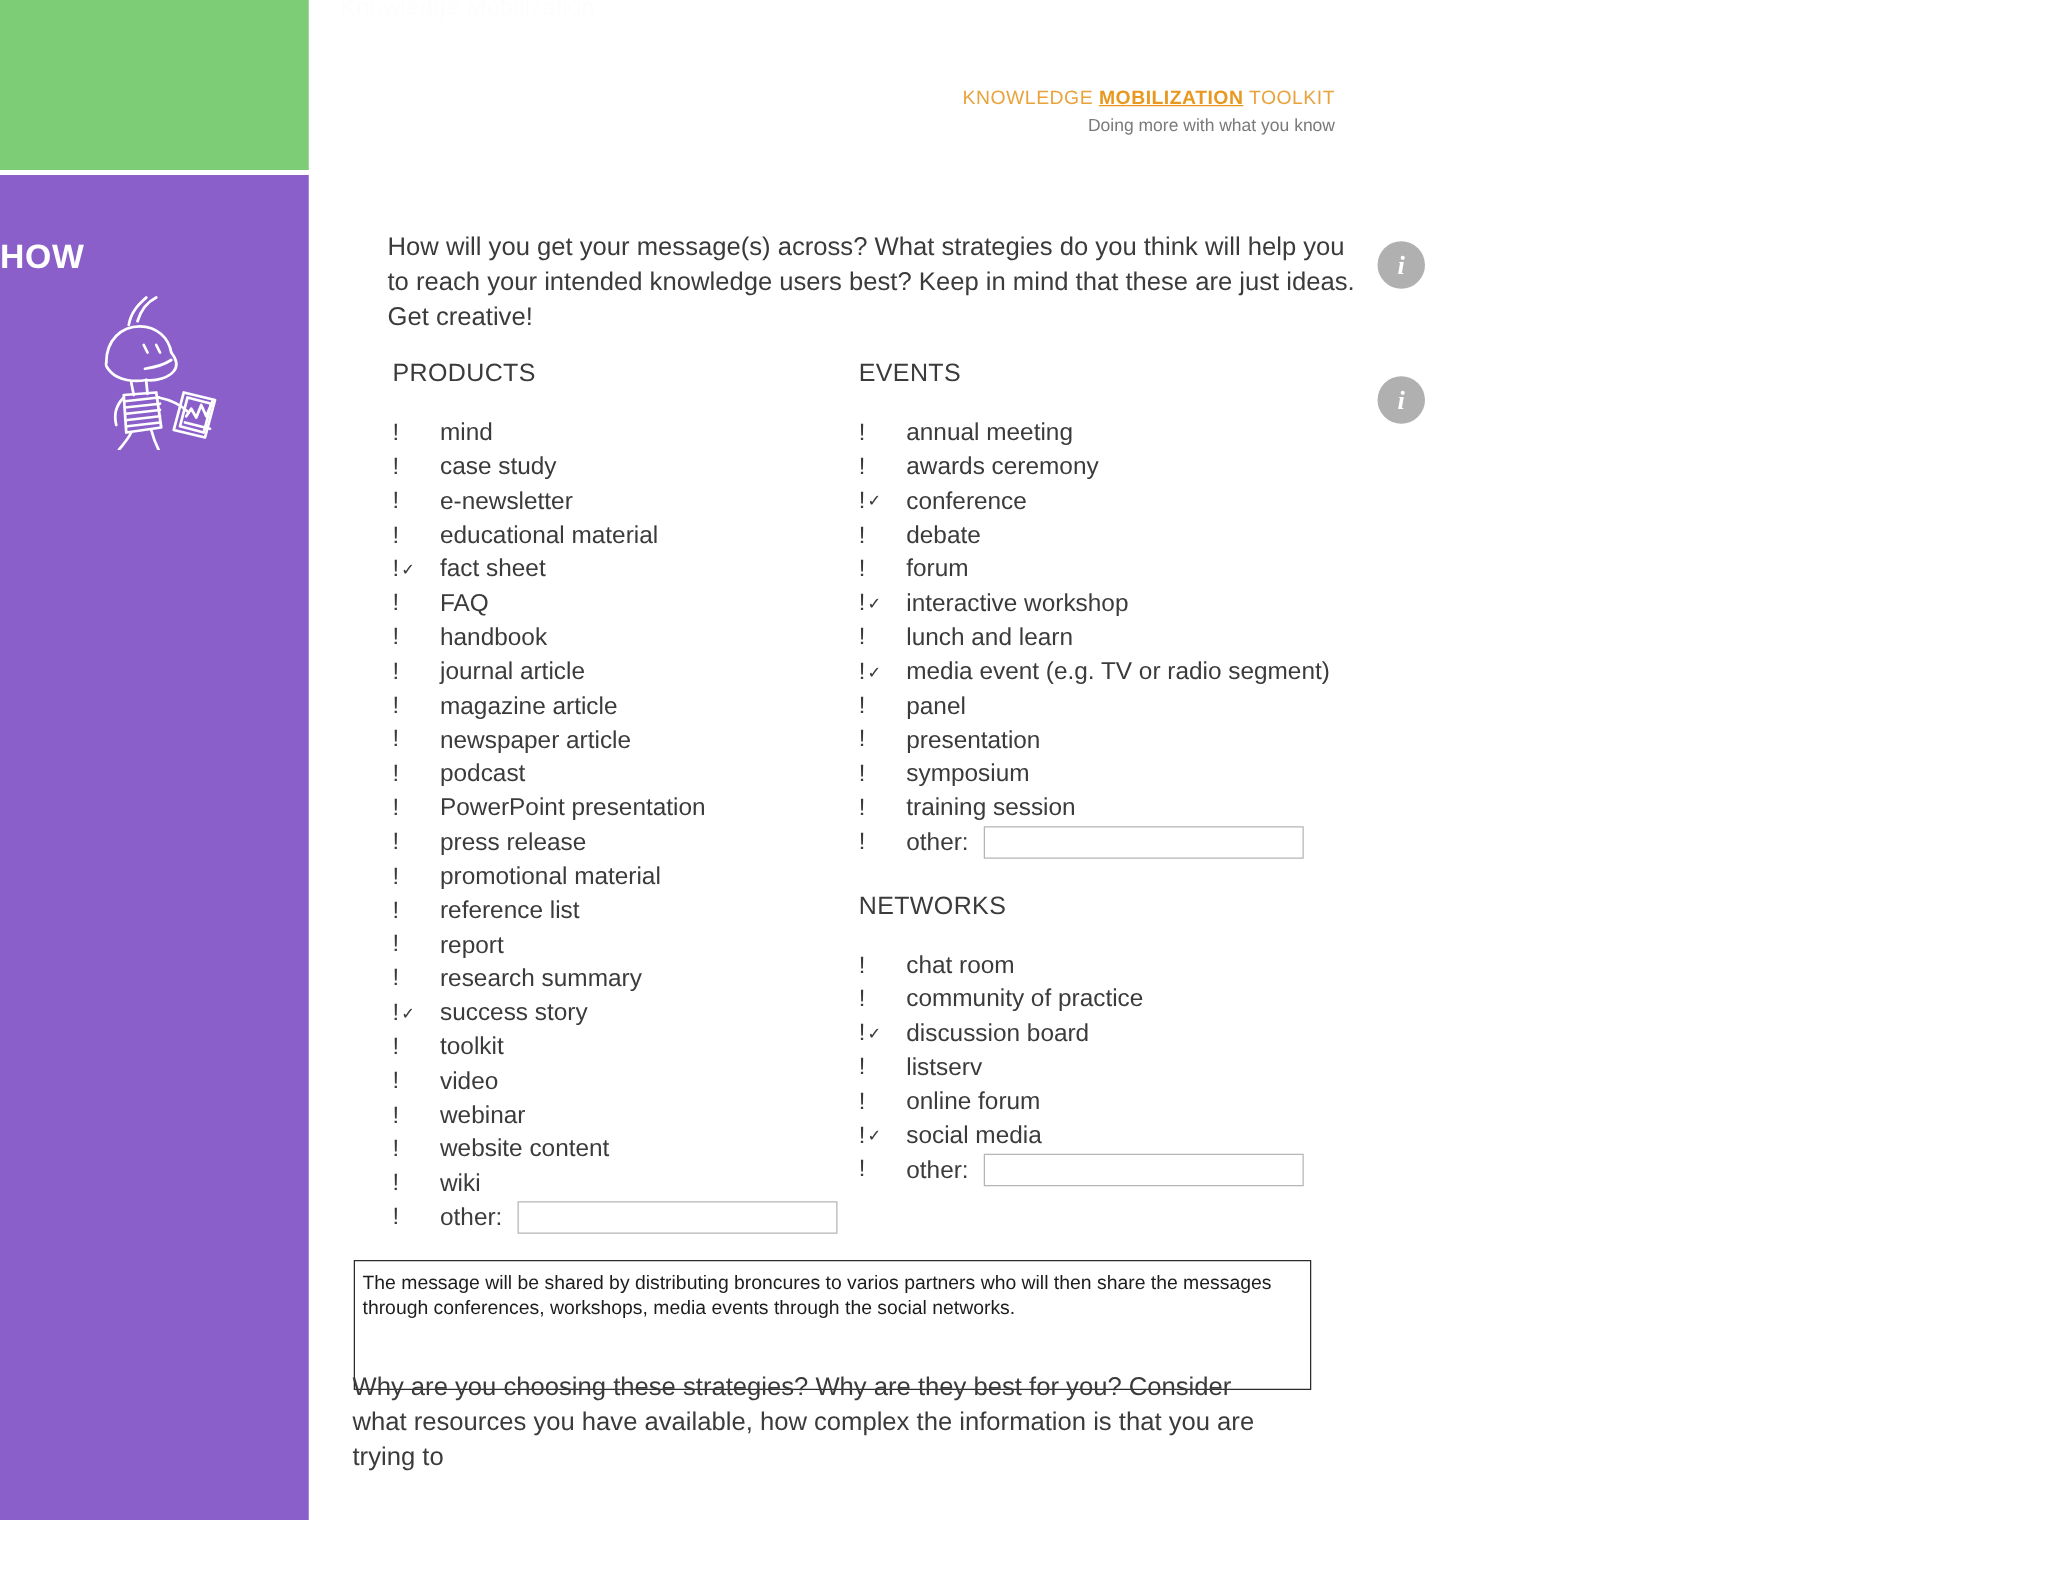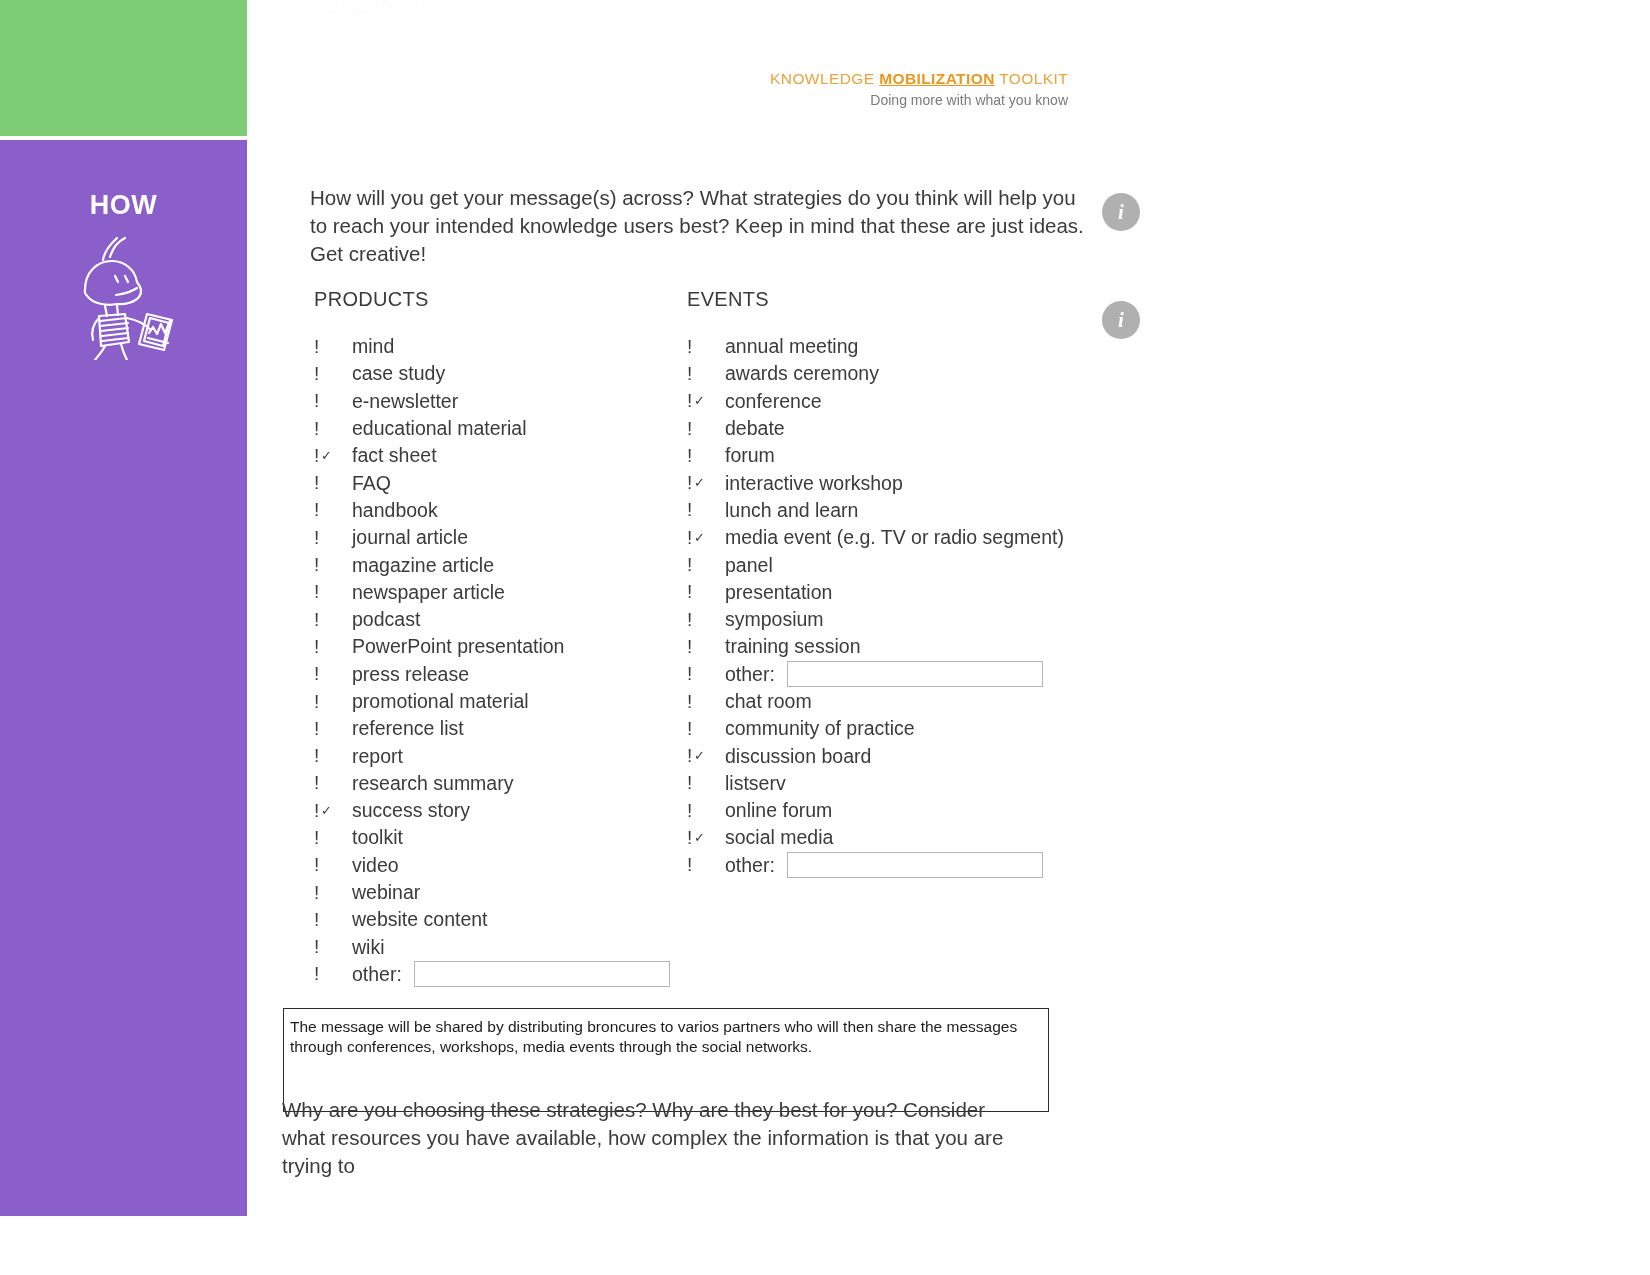--- a/index.html
+++ b/index.html
@@ -23,21 +23,20 @@
     background: #7dcc76;
   }
   .rail-purple {
     position: absolute; left: 0; top: 140px;
     width: 247px; height: 1076px;
     background: #8b5fc9;
   }
   .rail-title {
     position: absolute; left: 0; top: 190px;
     width: 247px;
-    text-align: center;
     color: #ffffff;
     font-size: 27px;
     font-weight: bold;
     letter-spacing: 0.5px;
   }
   .rail-figure {
     position: absolute; left: 55px; top: 232px;
     width: 130px; height: 128px;
   }
 
@@ -380,20 +379,21 @@
         <li>
           <span class="marker">!</span>
           <span class="item-label">training session</span>
         </li>
         <li class="other-row">
           <span class="marker">!</span>
           <span class="item-label">other:</span>
           <input type="text" class="other-input" value="" style="">
         </li>
       </ul>
+    <div class="group-heading second">NETWORKS</div>
     <ul class="checklist" id="list-2">
         <li>
           <span class="marker">!</span>
           <span class="item-label">chat room</span>
         </li>
         <li>
           <span class="marker">!</span>
           <span class="item-label">community of practice</span>
         </li>
         <li>

